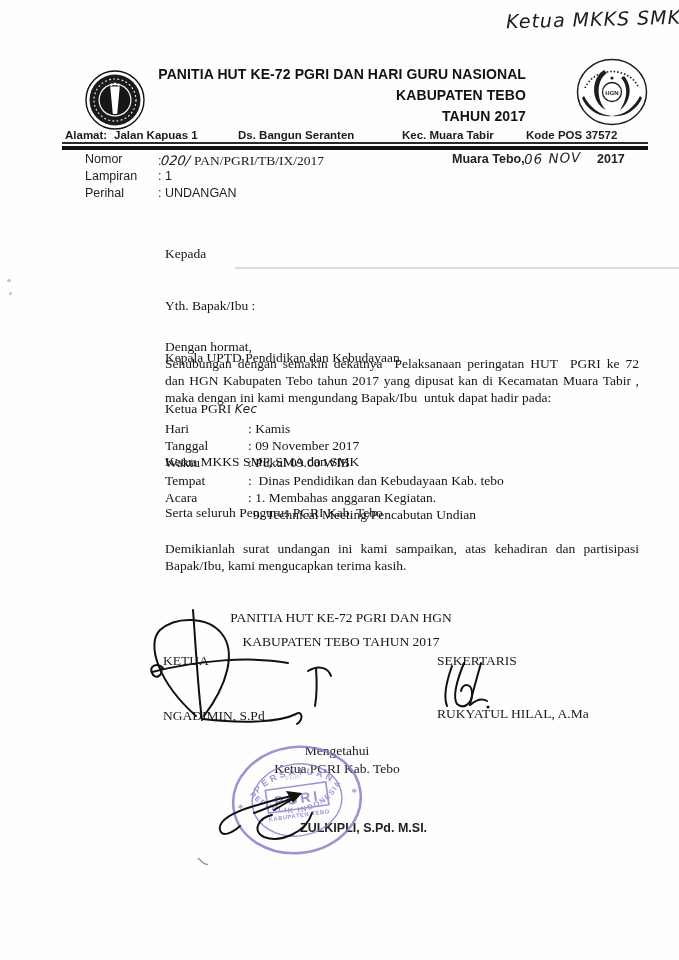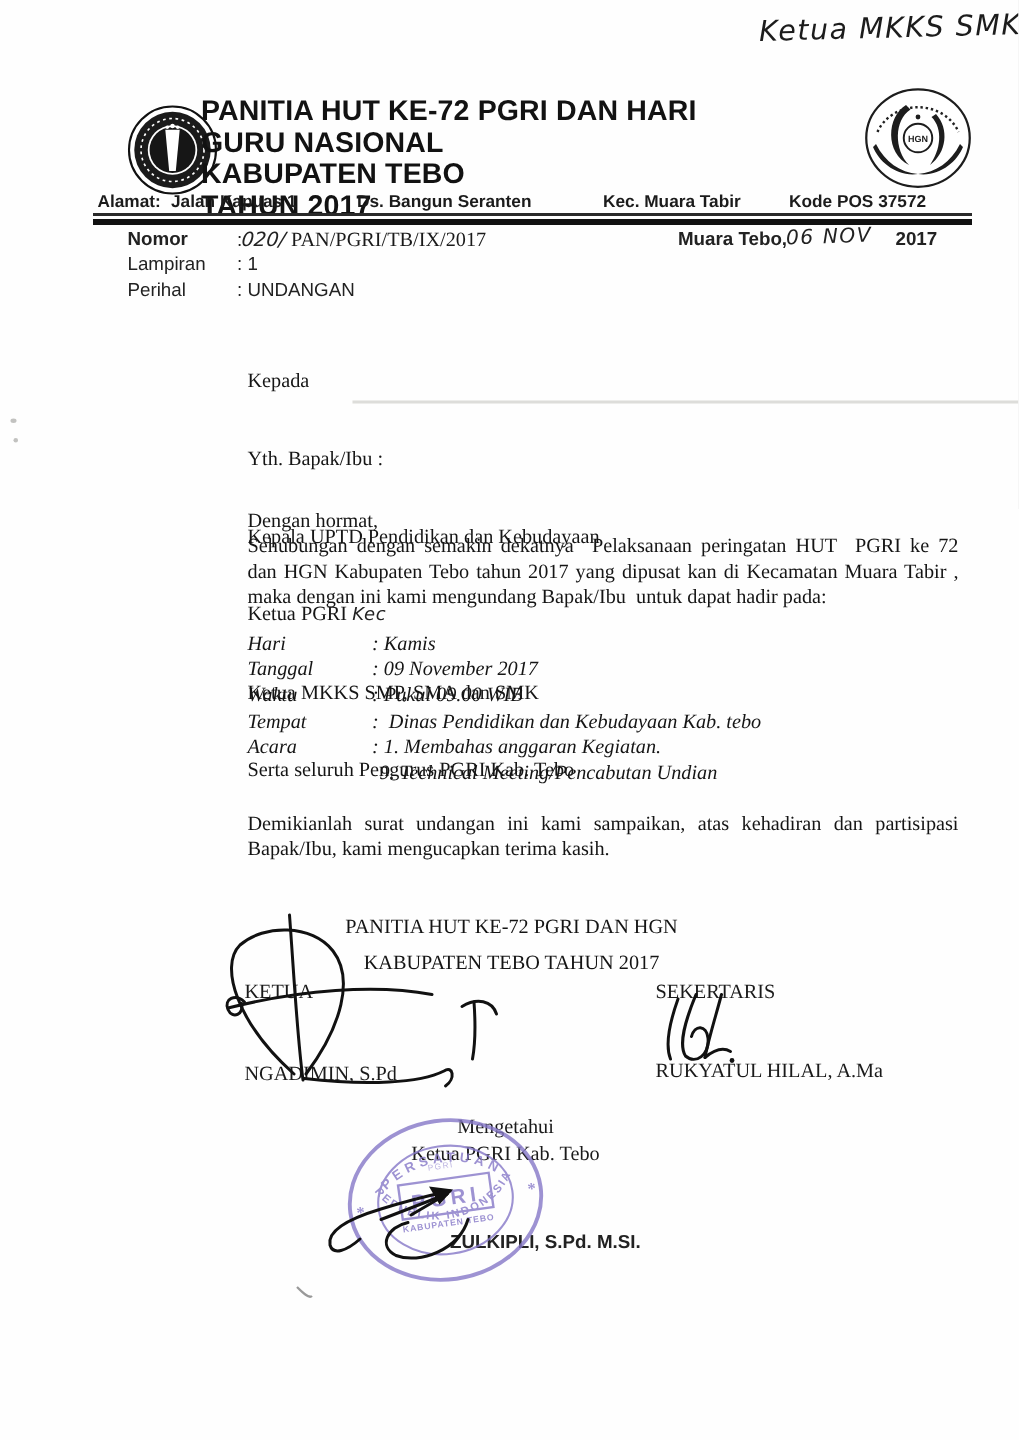--- a/index.html
+++ b/index.html
@@ -3,33 +3,33 @@
 <meta charset="utf-8">
 <style>
   html,body{margin:0;padding:0;}
   body{background:#e8e8e8;font-family:"Liberation Serif",serif;}
   .page{position:relative;width:679px;height:960px;background:#fefefe;overflow:hidden;
         font-family:"Liberation Serif",serif;color:#1a1a1a;}
   .abs{position:absolute;}
   .sans{font-family:"Liberation Sans",sans-serif;}
   .serif{font-family:"Liberation Serif",serif;}
   .hand{font-family:"DejaVu Sans",sans-serif;font-style:italic;color:#222;}
-  .title-block{left:134px;top:64px;width:392px;text-align:left;
+  .title-block{left:134px;top:64px;width:392px;text-align:right;
                font-family:"Liberation Sans",sans-serif;font-weight:bold;
-               font-size:19px;line-height:21px;letter-spacing:0.1px;color:#121212;}
+               font-size:14px;line-height:21px;letter-spacing:0.1px;color:#121212;}
   .addr-row{left:62px;top:129px;width:586px;font-family:"Liberation Sans",sans-serif;
             font-weight:bold;font-size:11.5px;color:#1b1b1b;}
   .addr-row span{position:absolute;white-space:nowrap;}
   .rule-thin{left:62px;top:142px;width:586px;height:2px;background:#2a2a2a;}
   .rule-thick{left:62px;top:146px;width:586px;height:4px;background:#111;}
   .meta-label{font-family:"Liberation Sans",sans-serif;font-size:12.5px;color:#222;}
   .meta-value{font-family:"Liberation Sans",sans-serif;font-size:12.5px;color:#222;white-space:pre;}
   .body-text{font-size:13.5px;line-height:17.2px;color:#151515;white-space:pre;}
   .just{white-space:pre;text-align:justify;text-align-last:justify;}
-  .detail-row{font-size:13.5px;line-height:17.2px;color:#151515;font-style:italic;}
+  .detail-row{font-size:13.5px;line-height:17.2px;color:#151515;}
   .detail-row .lbl{display:inline-block;width:83px;}
   .detail-row .val{white-space:pre;}
   .center-txt{text-align:center;}
   .streak{left:235px;top:267px;width:444px;height:2px;background:#d7d7d3;opacity:.85;}
   .speck{background:#9a9a96;border-radius:50%;opacity:.6;}
   .topnote{left:506px;top:8px;font-size:19px;letter-spacing:1px;transform:rotate(-1.5deg);
            white-space:nowrap;color:#1c1c1c;font-weight:500;}
 </style>
 </head>
 <body>
@@ -71,21 +71,21 @@
   <div class="abs addr-row">
     <span style="left:3px;">Alamat:</span>
     <span style="left:52px;">Jalan Kapuas 1</span>
     <span style="left:164px;padding-left:12px;">Ds. Bangun Seranten</span>
     <span style="left:340px;">Kec. Muara Tabir</span>
     <span style="left:464px;">Kode POS 37572</span>
   </div>
   <div class="abs rule-thin"></div>
   <div class="abs rule-thick"></div>
 
-  <div class="abs meta-label" style="left:85px;top:152px;font-weight:bold;">Nomor</div>
+  <div class="abs meta-label" style="left:85px;top:152px;">Nomor</div>
   <div class="abs" style="left:158px;top:151px;">
     <span class="meta-value">:</span><span class="hand" style="font-size:13px;display:inline-block;transform:skewX(-6deg);">020/</span><span class="serif" style="font-size:13.5px;white-space:pre;"> PAN/PGRI/TB/IX/2017</span>
   </div>
   <div class="abs meta-label" style="left:452px;top:152px;font-weight:600;">Muara Tebo,</div>
   <div class="abs hand" style="left:524px;top:150px;font-size:13.5px;letter-spacing:1px;transform:rotate(-2deg);">06 NOV</div>
   <div class="abs meta-label" style="left:597px;top:152px;font-weight:600;">2017</div>
 
   <div class="abs meta-label" style="left:85px;top:169px;text-align:right;">Lampiran</div>
   <div class="abs meta-value" style="left:158px;top:169px;">: 1</div>
   <div class="abs meta-label" style="left:85px;top:186px;">Perihal</div>

